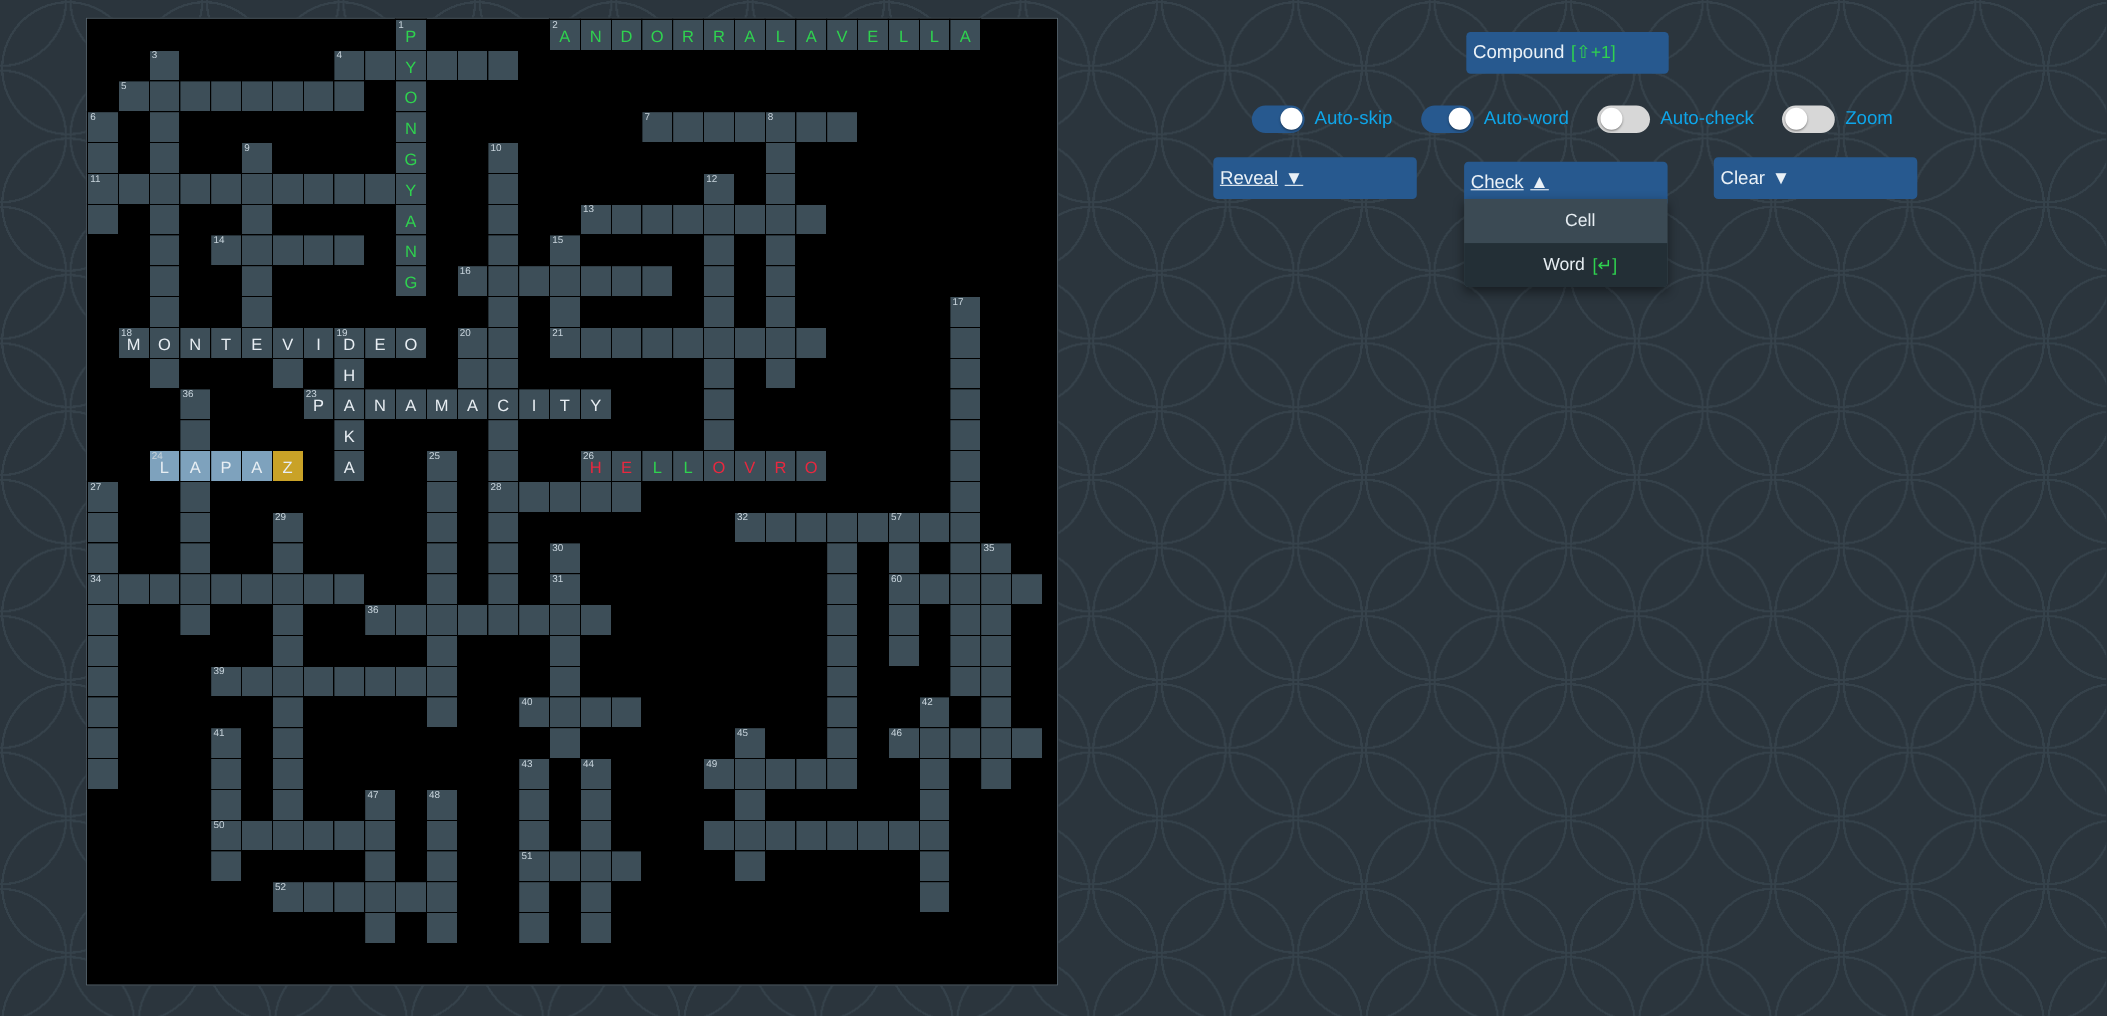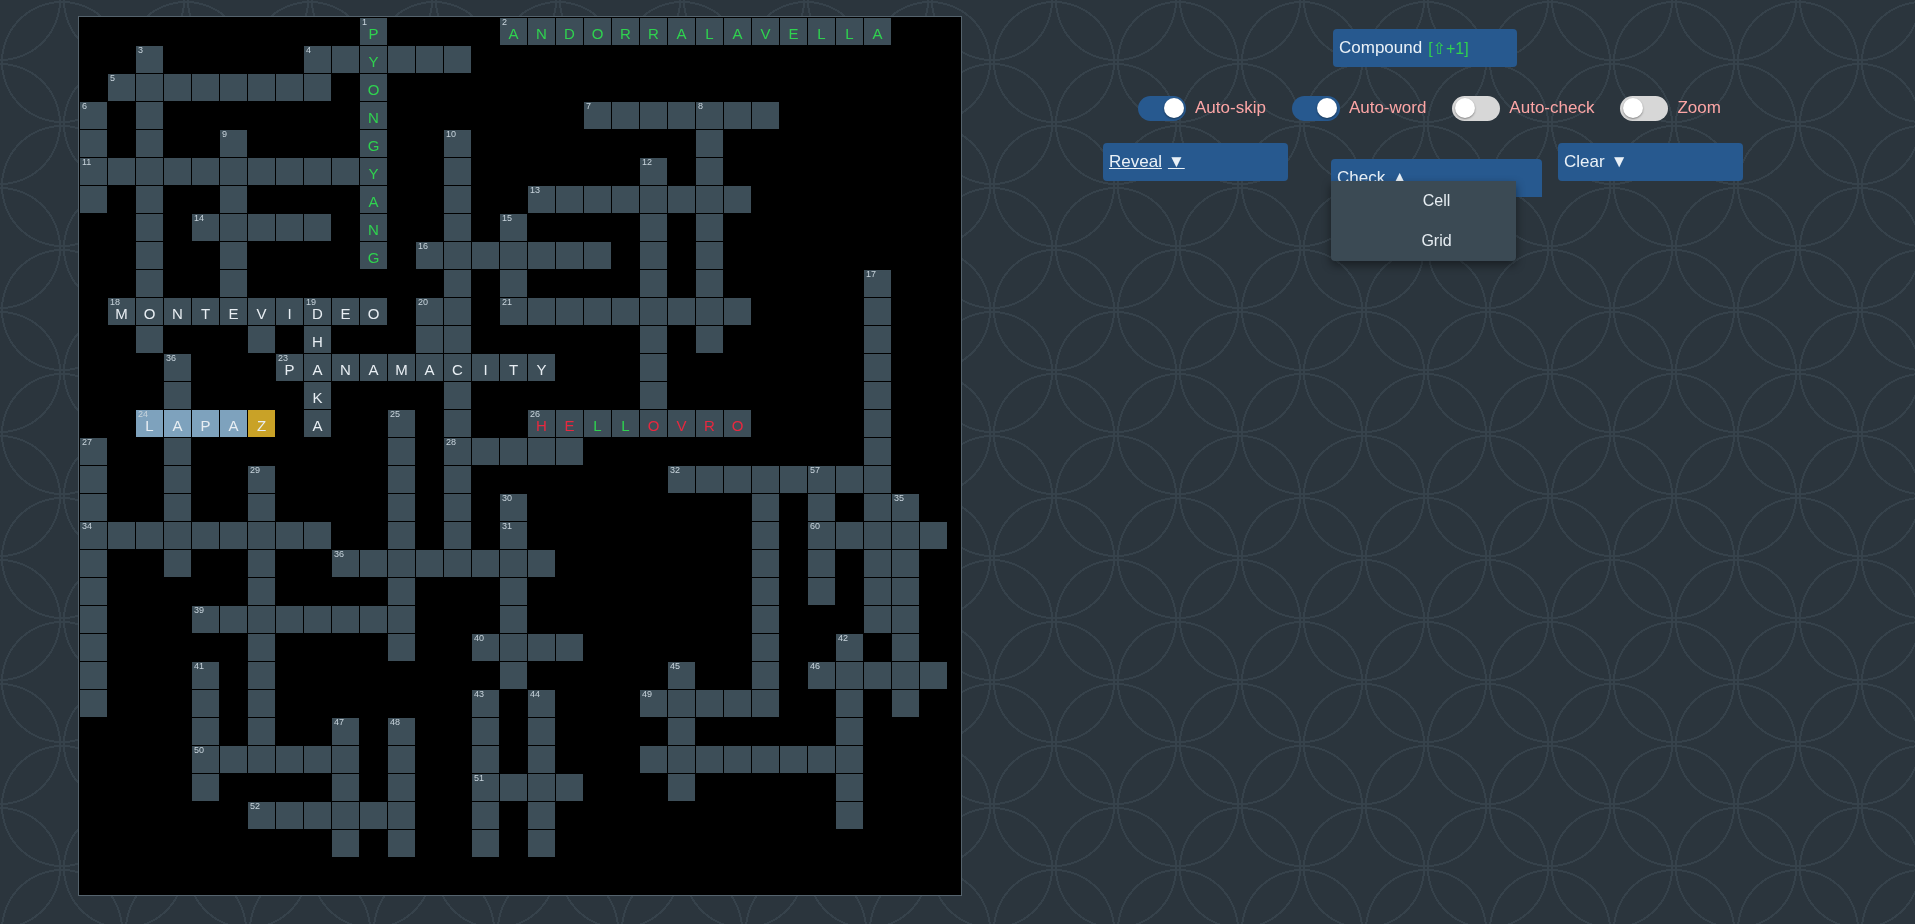--- a/index.html
+++ b/index.html
@@ -99,25 +99,25 @@
     flex: none;
   }
   .switch.on { background: #27598f; }
   .switch .knob {
     position: absolute; top: 2.5px; left: 2.5px;
     width: 20px; height: 20px; border-radius: 50%;
     background: #fff;
     box-shadow: 0 1px 2px rgba(0,0,0,.4);
   }
   .switch.on .knob { left: auto; right: 2.5px; }
-  .toggle-label { color: #fca5a5; font-size: 17px; white-space: nowrap; }
+  .toggle-label { color: #0ea5e9; font-size: 17px; white-space: nowrap; }
 
   #action-row { position: absolute; left: 103px; top: 143px; width: 680px; height: 38px; }
   #reveal-button { position: absolute; left: 0px;   top: 0; width: 185px; height: 38px; text-decoration: underline; }
-  #check-button  { position: absolute; left: 228px; top: 16px; width: 211px; height: 38px; border-radius: 4px 4px 0 0; text-decoration: underline; }
+  #check-button  { position: absolute; left: 228px; top: 4px; width: 185px; height: 38px; border-radius: 4px 4px 0 0; text-decoration: underline; }
   #clear-button  { position: absolute; left: 455px; top: 0; width: 185px; height: 38px; }
 
   #check-menu {
     position: absolute; left: 331px; top: 181px;
     width: 185px;
     background: #3b4a54;
     border-radius: 0 0 4px 4px;
     overflow: hidden;
     z-index: 30;
     box-shadow: 0 4px 10px rgba(0,0,0,.45);
@@ -1426,18 +1426,19 @@
     <button class="btn" id="clear-button">
       <span>Clear</span>
       <span>▼</span>
     </button>
   </div>
 
   <div id="check-menu">
       <div class="menu-item ">
         <span>Cell</span>
       </div>
-      <div class="menu-item ">
-        <span>Grid</span>
+      <div class="menu-item active">
+        <span>Word</span>
+        <span class="kbd">[↵]</span>
       </div>
     </div>
 
 </div>
 
 </body></html>

